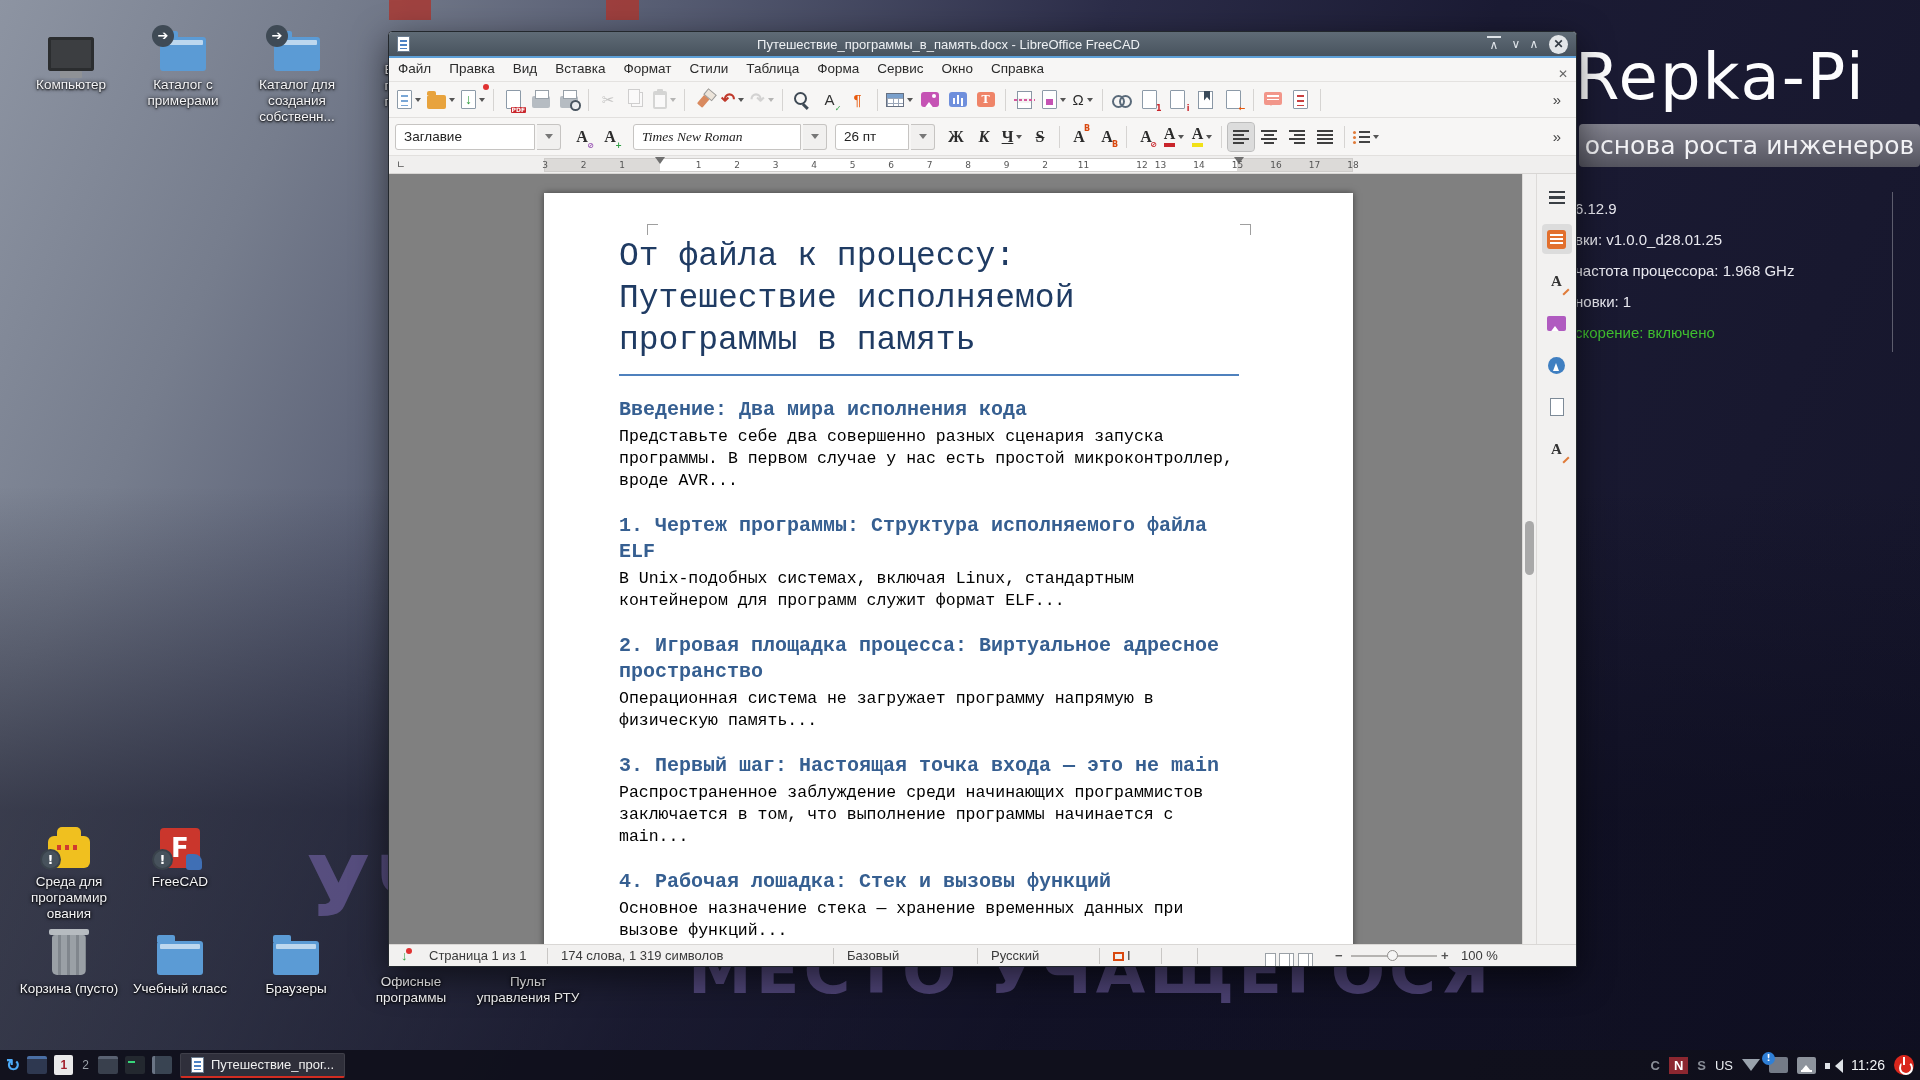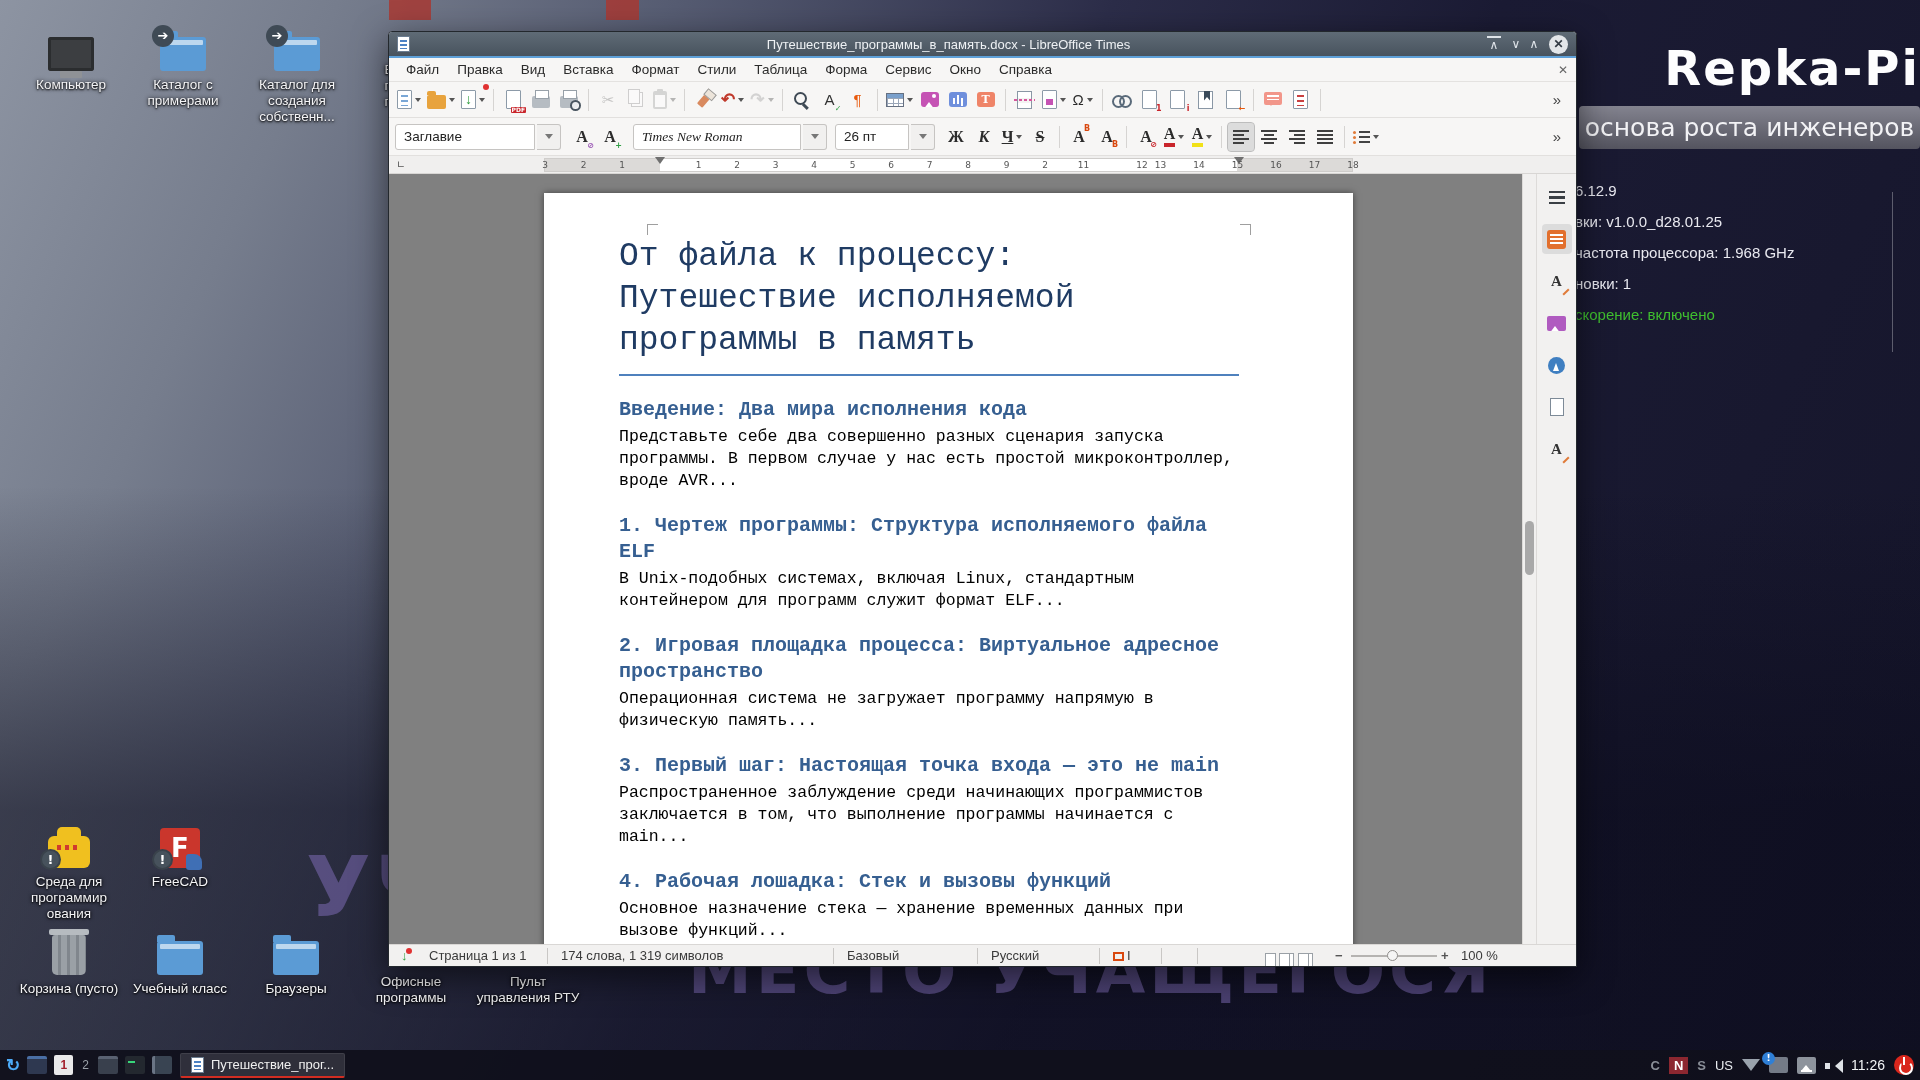--- a/index.html
+++ b/index.html
@@ -28,33 +28,33 @@
   .dk-trash::before{content:"";position:absolute;top:-6px;left:-3px;right:-3px;height:6px;background:#b6bbc0;border-radius:2px}
   .dk-robot{width:42px;height:32px;background:#f0c01f;border-radius:6px;position:relative}
   .dk-robot::before{content:"";position:absolute;top:-9px;left:9px;width:24px;height:10px;background:#f0c01f;border-radius:5px 5px 0 0}
   .dk-robot::after{content:"";position:absolute;top:9px;left:9px;width:24px;height:5px;background:repeating-linear-gradient(to right,#d03a2e 0 4px,transparent 4px 8px)}
   .dk-freecad{width:40px;height:40px;background:#ca362c;border-radius:4px;color:#fff;font:700 26px "DejaVu Sans";display:flex;align-items:center;justify-content:center;position:relative}
   .dk-freecad::after{content:"";position:absolute;right:-2px;bottom:-2px;width:16px;height:16px;background:#3f6fb5;border-radius:3px 50% 3px 3px}
   .warnbadge{position:absolute;left:-8px;bottom:-2px;width:21px;height:21px;border-radius:50%;background:#47525c;border:2px solid #39424b;color:#fff;font:700 13px/17px "DejaVu Sans";text-align:center;z-index:3}
   .warnbadge::before{content:"!"}
   
   #branding{position:absolute;right:0;top:40px;width:345px;z-index:1;color:#fff}
-  #brand-title{font-family:"DejaVu Sans",sans-serif;font-size:48px;font-weight:700;letter-spacing:2px;text-align:right;color:#fdfdfe}
+  #brand-title{font-family:"DejaVu Sans",sans-serif;font-size:64px;font-weight:400;letter-spacing:2px;text-align:left;color:#fdfdfe}
   #brand-slogan{margin-top:10px;margin-left:4px;background:linear-gradient(#83838f,#54545f);border-radius:4px;padding:7px 0;text-align:center;font-size:25px;color:#f2f2f5;font-family:"DejaVu Sans",sans-serif}
   #brand-info{margin-top:26px;list-style:none;font-size:15px;line-height:31px;color:#e9e9f0;font-family:"Liberation Sans",sans-serif}
   #brand-info li:last-child{color:#3fbf2f}
   #brand-border{position:absolute;right:27px;top:152px;width:1px;height:160px;background:rgba(255,255,255,.3)}
   
   #win{position:absolute;left:388px;top:31px;width:1189px;height:936px;background:#f4f3f2;border:1px solid #23282d;border-radius:4px 4px 0 0;box-shadow:0 10px 34px rgba(0,0,0,.55);z-index:5;overflow:hidden}
   #titlebar{height:26px;background:linear-gradient(#5f6b76,#48535e);border-bottom:2px solid #5ea0d8;display:flex;align-items:center;padding:0 8px;color:#eef1f4}
   #titlebar .ttl{flex:1;text-align:center;font-size:13px;white-space:nowrap;overflow:hidden}
   .wbtn{color:#dfe4e9;font-size:12px;width:18px;text-align:center;line-height:18px}
   .wbtn.shade{border-top:2px solid #dfe4e9;line-height:14px;height:16px;width:14px;margin-right:6px}
   .wbtn.close{background:#e3e6e9;color:#333b44;border-radius:50%;width:19px;height:19px;line-height:19px;font-weight:700;margin-left:6px}
-  #menubar{height:24px;background:#f7f6f5;display:flex;align-items:center;padding:0 8px;position:relative;border-bottom:1px solid #e4e2e0}
+  #menubar{height:24px;background:#f7f6f5;display:flex;align-items:flex-end;padding:0 0;position:relative;border-bottom:1px solid #e4e2e0}
   #menubar .mi{padding:0 9px;font-size:13.5px;color:#2b2b2b;line-height:24px}
   #menu-close{position:absolute;right:8px;color:#666;font-size:12px}
   .toolbar{display:flex;align-items:center;background:#f7f6f5;border-bottom:1px solid #e2e0de;padding:0 6px;gap:2px}
   #tb-std{height:36px}
   #tb-fmt{height:38px}
   .tsep{width:1px;height:22px;background:#d6d4d2;margin:0 4px;flex:0 0 1px}
   .tbtn{height:28px;min-width:26px;display:flex;align-items:center;justify-content:center;border-radius:3px;position:relative;padding:0 2px;flex:0 0 auto}
   .tbtn.active{background:#dcdcdc;outline:1px solid #bdbdbd}
   .tbtn.disabled{opacity:.4;filter:grayscale(1)}
   .tbtn .glyph{font-size:15px;line-height:1}
@@ -287,21 +287,21 @@
       <li>частота процессора: 1.968 GHz</li>
       <li>новки: 1</li>
       <li>скорение: включено</li>
     </ul>
   <div id="brand-border"></div>
 </div>
 
 <div id="win">
   <div id="titlebar">
     <span class="mini-sheet"></span>
-    <span class="ttl">Путешествие_программы_в_память.docx - LibreOffice Times</span>
+    <span class="ttl">Путешествие_программы_в_память.docx - LibreOffice FreeCAD</span>
     <span class="wbtn shade">∧</span>
     <span class="wbtn">∨</span>
     <span class="wbtn">∧</span>
     <span class="wbtn close">✕</span>
   </div>
   <div id="menubar">
     <span class="mi">Файл</span>
       <span class="mi">Правка</span>
       <span class="mi">Вид</span>
       <span class="mi">Вставка</span>

